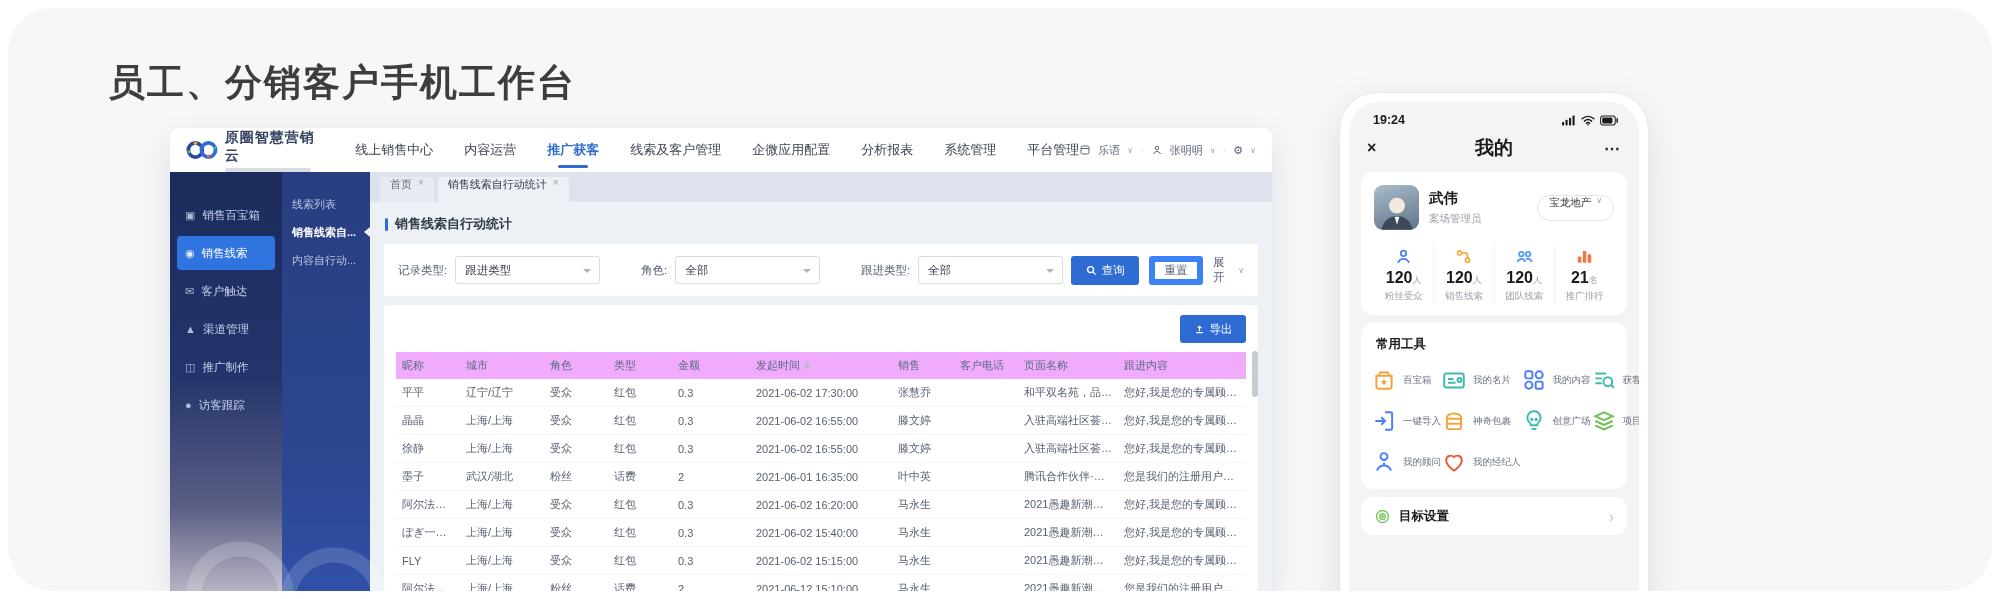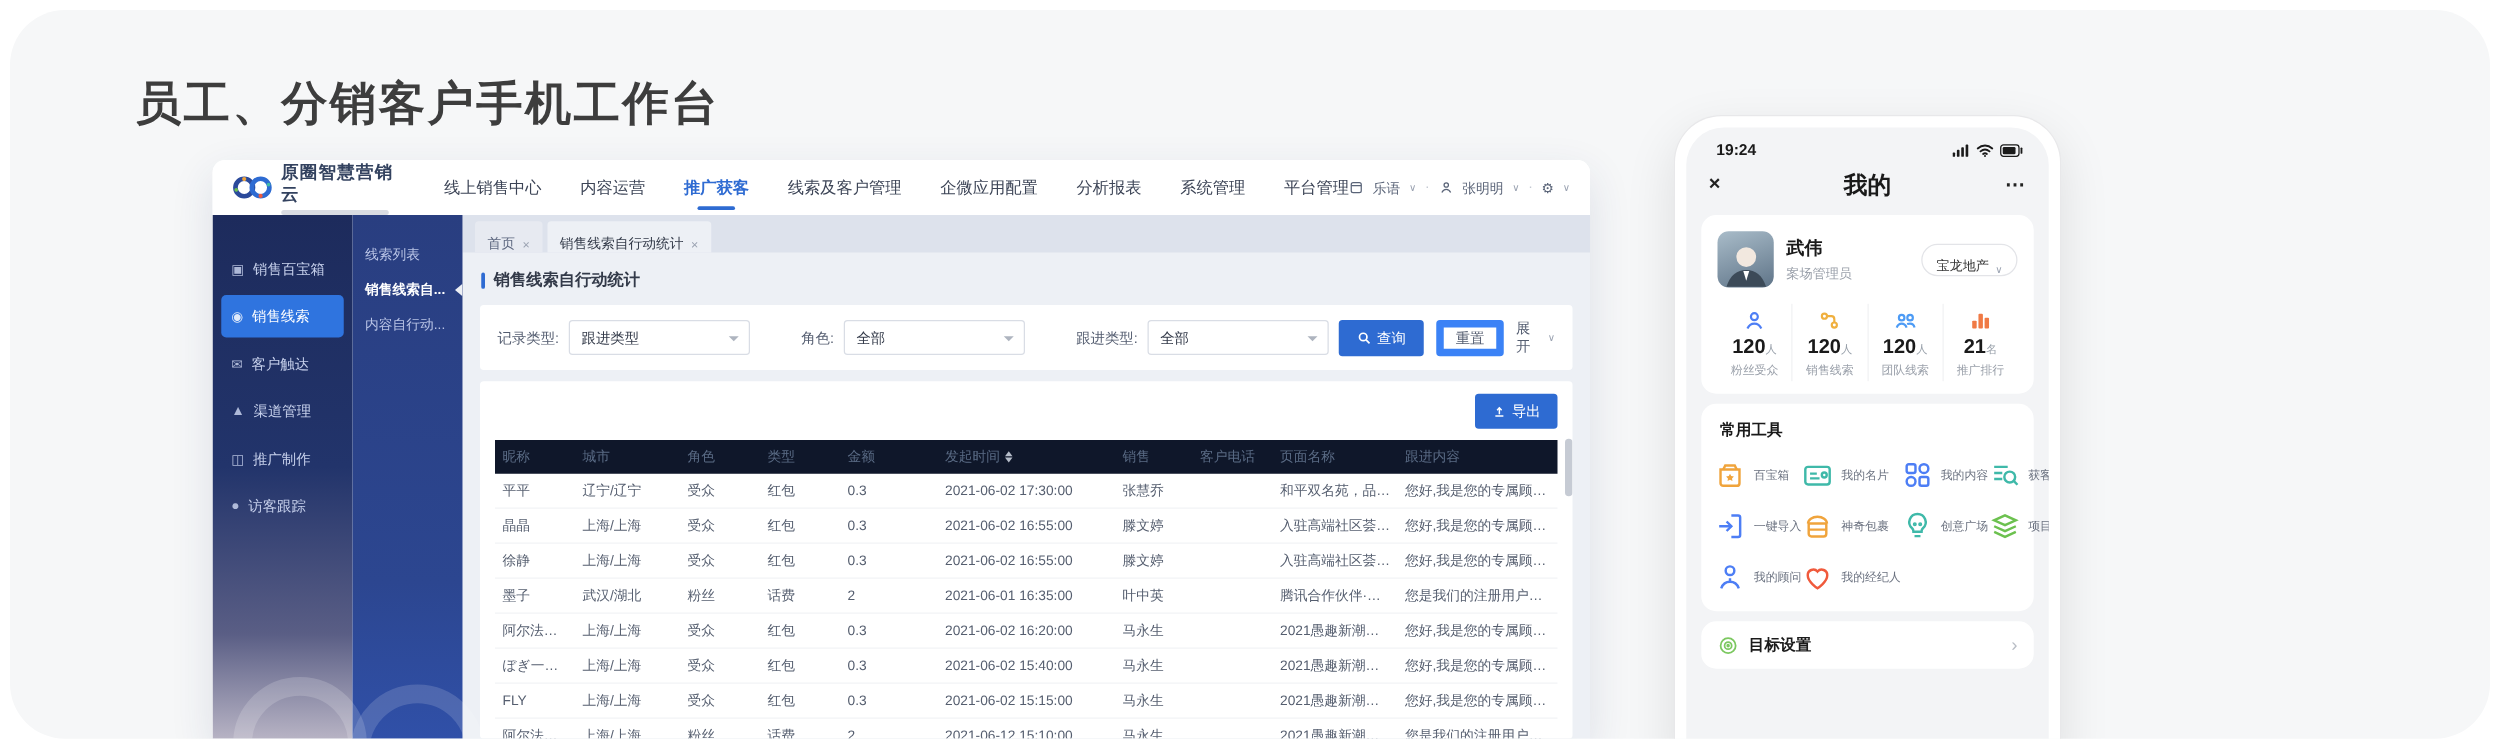--- a/index.html
+++ b/index.html
@@ -33,21 +33,21 @@
   .side-item .glyph { font-size:11px; opacity:.85; }
   .side-item.active { background:#2f74df; color:#fff; }
   .submenu { width:88px; background:linear-gradient(180deg,#293e80 0%, #2c4690 70%, #3050a8 100%); padding-top:18px; position:relative; }
   .sub-item { position:relative; height:28px; line-height:28px; padding-left:10px; font-size:11px; color:#b9c4e6; cursor:pointer; white-space:nowrap; overflow:hidden; }
   .sub-item.active { color:#ffffff; font-weight:700; }
   .sub-item.active .edge-arrow { position:absolute; right:0; top:50%; transform:translateY(-50%); width:0; height:0; border-top:5px solid transparent; border-bottom:5px solid transparent; border-right:6px solid #edf0f5; }
   .watermark { position:absolute; left:8px; bottom:-26px; opacity:.5; pointer-events:none; }
 
   .content { flex:1; background:#edf0f5; display:flex; flex-direction:column; overflow:hidden; }
   .tabstrip { height:30px; background:#dde2ec; display:flex; align-items:flex-end; padding:0 0 0 10px; gap:4px; }
-  .tab { display:flex; align-items:flex-end; gap:6px; height:25px; padding:0 10px; font-size:11px; color:#5e6880; background:#e7eaf1; border-radius:3px 3px 0 0; cursor:pointer; white-space:nowrap; }
+  .tab { display:flex; align-items:flex-start; gap:6px; height:25px; padding:0 10px; font-size:11px; color:#5e6880; background:#e7eaf1; border-radius:3px 3px 0 0; cursor:pointer; white-space:nowrap; }
   .tab.active { background:#edf0f5; color:#333a49; }
   .tab .x { font-size:10px; color:#9aa2b1; }
 
   .section-title { display:flex; align-items:center; gap:7px; margin:13px 0 0 15px; font-size:13px; font-weight:700; color:#333a49; }
   .section-title::before { content:""; width:3px; height:13px; background:#2e6bd2; border-radius:2px; }
 
   .filter-card { background:#fff; border-radius:3px; margin:11px 14px 0 14px; height:52px; display:flex; align-items:center; padding:0 14px; gap:8px; }
   .f-label { font-size:11.5px; color:#545d70; white-space:nowrap; }
   .select { position:relative; display:flex; align-items:center; height:28px; border:1px solid #d9dde5; border-radius:3px; background:#fff; padding:0 22px 0 9px; font-size:11.5px; color:#333a49; cursor:pointer; }
   .select::after { content:""; position:absolute; right:8px; top:12px; width:0; height:0; border-left:4px solid transparent; border-right:4px solid transparent; border-top:4px solid #aeb4bf; }
@@ -57,21 +57,21 @@
   .btn { height:29px; border-radius:3px; display:flex; align-items:center; justify-content:center; gap:5px; font-size:11.5px; cursor:pointer; white-space:nowrap; }
   .btn-primary { background:#2e6bd2; color:#fff; width:72px; }
   .btn-plain { background:#fff; color:#545d70; border:6px solid #3b82f6; width:56px; }
   .link-expand { display:flex; align-items:center; gap:4px; font-size:11.5px; color:#545d70; cursor:pointer; }
 
   .table-card { background:#fff; border-radius:3px; margin:9px 14px 0 14px; flex:1; padding:10px 12px 0 12px; position:relative; overflow:hidden; }
   .export-row { display:flex; justify-content:flex-end; }
   .btn-export { width:66px; height:28px; }
   .table { margin-top:9px; font-size:11px; position:relative; }
   .trow, .thead { display:flex; align-items:center; }
-  .thead { height:27px; background:#0f172a; color:#5a6b85; }
+  .thead { height:27px; background:#f0abfc; color:#5a6b85; }
   .trow { height:28px; border-bottom:1px solid #f2f3f6; color:#555e6f; cursor:pointer; }
   .td, .th { padding:0 6px; white-space:nowrap; overflow:hidden; text-overflow:ellipsis; }
   .c0{width:64px;} .c1{width:84px;} .c2{width:64px;} .c3{width:64px;} .c4{width:78px;} .c5{width:142px;} .c6{width:62px;} .c7{width:64px;} .c8{width:100px;} .c9{flex:1;}
   .th-time { display:flex; align-items:center; gap:4px; }
   .sort-carets { display:flex; flex-direction:column; gap:1px; }
   .sort-carets i { width:0; height:0; border-left:3.5px solid transparent; border-right:3.5px solid transparent; }
   .sort-up { border-bottom:4px solid #b6bdc9; }
   .sort-down { border-top:4px solid #b6bdc9; }
   .vscroll { position:absolute; right:0px; top:46px; width:6px; height:46px; border-radius:3px; background:#c6cbd4; }
 
@@ -86,21 +86,21 @@
   .p-title { position:absolute; left:50%; transform:translateX(-50%); font-size:19px; font-weight:700; color:#1a1a1a; }
   .p-more { margin-left:auto; font-size:16px; font-weight:700; color:#222; letter-spacing:1px; cursor:pointer; }
 
   .pcard { background:#fff; border-radius:12px; margin:8px 12px 0 12px; }
   .profile-card { padding:13px 13px 10px 13px; }
   .profile-row { display:flex; align-items:center; }
   .avatar { width:45px; height:45px; border-radius:9px; background:linear-gradient(160deg,#a9bcc9,#5f7488); display:flex; align-items:flex-end; justify-content:center; overflow:hidden; }
   .p-id { margin-left:10px; display:flex; flex-direction:column; gap:4px; }
   .p-name { font-size:14.5px; font-weight:700; color:#1a1a1a; }
   .p-role { font-size:10.5px; color:#9aa0aa; }
-  .org-pill { margin-left:auto; display:flex; align-items:flex-end; gap:5px; height:26px; padding:0 11px; border:1px solid #e3e4e8; border-radius:14px; font-size:10.5px; color:#333; cursor:pointer; white-space:nowrap; }
+  .org-pill { margin-left:auto; display:flex; align-items:flex-start; gap:5px; height:26px; padding:0 11px; border:1px solid #e3e4e8; border-radius:14px; font-size:10.5px; color:#333; cursor:pointer; white-space:nowrap; }
   .stats { display:flex; margin-top:13px; }
   .stat { flex:1; display:flex; flex-direction:column; align-items:center; gap:3px; padding:4px 0 2px 0; }
   .stat + .stat { border-left:1px solid #f1f2f4; }
   .stat-val { font-size:16px; font-weight:800; color:#1a1a1a; line-height:1; }
   .stat-unit { font-size:9px; font-weight:400; color:#98a0aa; }
   .stat-label { font-size:9.5px; color:#9aa0aa; }
 
   .tools-card { padding:13px 10px 14px 10px; }
   .tools-title { font-size:12.5px; font-weight:700; color:#1a1a1a; margin-left:5px; }
   .tools-grid { display:grid; grid-template-columns:repeat(4,1fr); row-gap:15px; margin-top:14px; }

